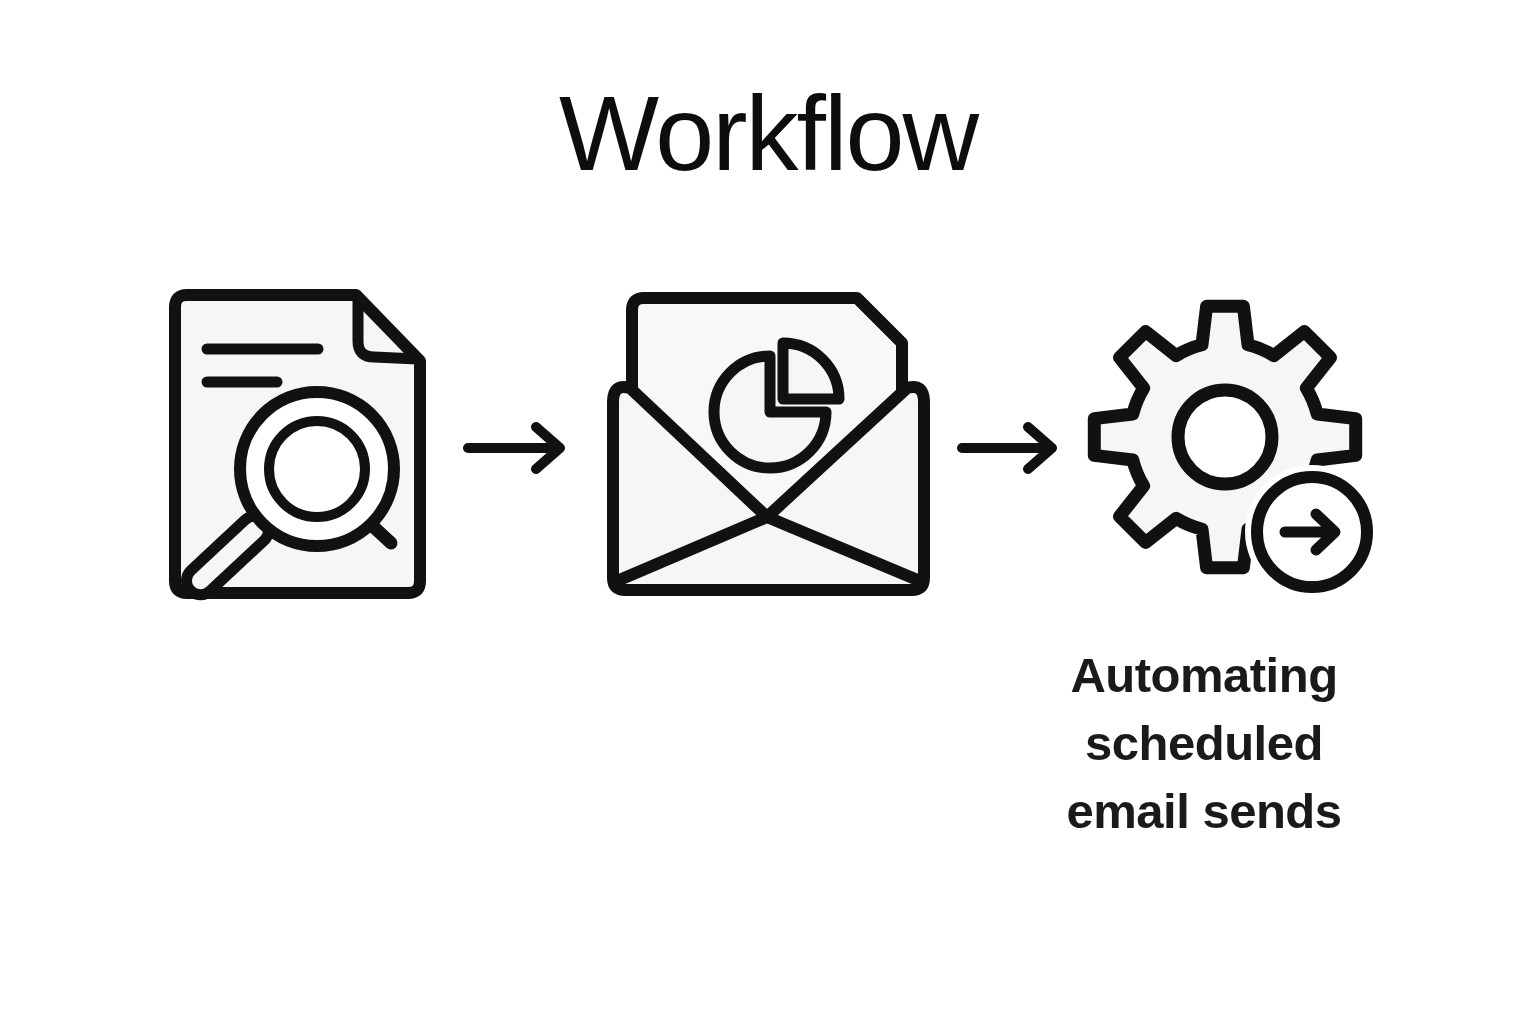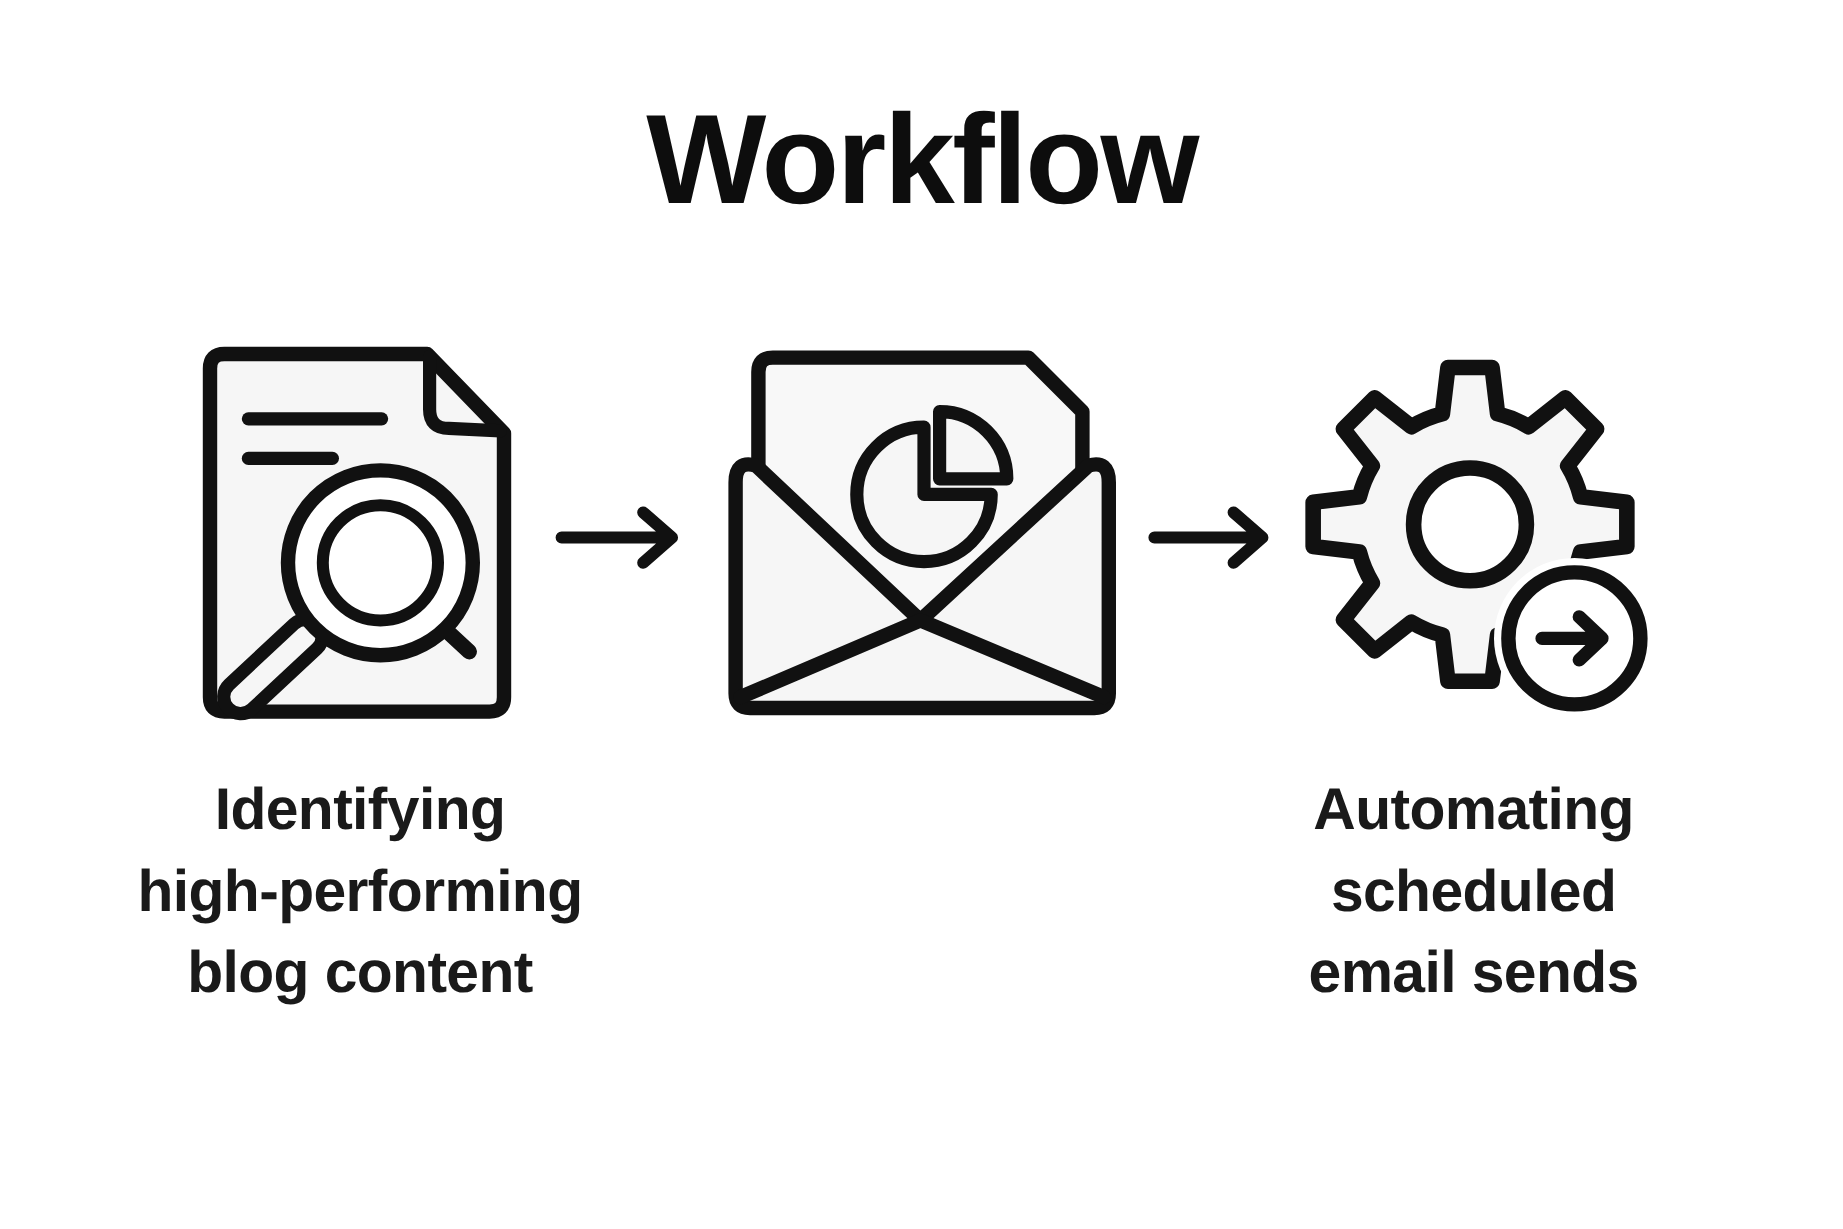--- a/index.html
+++ b/index.html
@@ -10,21 +10,21 @@
     font-family:"Liberation Sans","DejaVu Sans",sans-serif;
     overflow:hidden;
   }
   .title{
     position:absolute;
     left:0;right:0;top:70px;
     margin:0;
     text-align:center;
     font-size:106px;
     line-height:1.2;
-    font-weight:700;
+    font-weight:400;
     letter-spacing:-2px;
     color:#0d0d0d;
   }
   .icon{position:absolute;overflow:visible;}
   .icon-doc{left:160px;top:285px;width:280px;height:330px;}
   .icon-env{left:600px;top:290px;width:340px;height:310px;}
   .icon-gear{left:1085px;top:295px;width:300px;height:310px;}
   .conn1{left:455px;top:420px;width:120px;height:56px;}
   .conn2{left:948px;top:420px;width:120px;height:56px;}
   .stroke{stroke:#111111;fill:none;stroke-linecap:round;stroke-linejoin:round;}
@@ -38,21 +38,21 @@
     text-align:center;
     font-size:49px;
     line-height:68px;
     font-weight:700;
     letter-spacing:-0.5px;
     color:#1a1a1a;
     white-space:pre-line;
   }
   .cap-1{left:70px;}
   .cap-2{left:535px;}
-  .cap-3{left:998px;}
+  .cap-3{left:974px;}
 </style>
 </head>
 <body>
 
 <div class="canvas">
 
   <h1 class="title">Workflow</h1>
 
   <svg class="icon icon-doc" viewBox="0 0 280 330">
     <path class="stroke fill-g" stroke-width="12" d="M 196,10 H 27 Q 15,10 15,22 V 296 Q 15,308 27,308 H 248 Q 260,308 260,296 V 76 Z"></path>
@@ -90,20 +90,17 @@
          A 95,95 0 0 1 91.1,223.4 L 60.6,247.5 L 34.5,221.5 L 58.6,190.9
          A 95,95 0 0 1 47.8,165 L 9.3,160.4 L 9.3,123.6 L 47.8,119
          A 95,95 0 0 1 58.6,93.1 L 34.5,62.5 L 60.6,36.5 L 91.1,60.6
          A 95,95 0 0 1 117,49.8 Z"></path>
     <circle class="stroke fill-w" stroke-width="13" cx="140" cy="142" r="47"></circle>
     <circle class="fill-w" cx="227" cy="237" r="67"></circle>
     <circle class="stroke" fill="#fafafa" stroke-width="12" cx="227" cy="237" r="55"></circle>
     <path class="stroke" stroke-width="11" d="M 200,237 H 248 M 231,219 L 250,237 L 231,255"></path>
   </svg>
 
-  <div class="caption cap-1">Identifying
-high-performing
-blog content</div>
   <div class="caption cap-3">Automating
 scheduled
 email sends</div>
 
 </div>
 
 </body></html>

